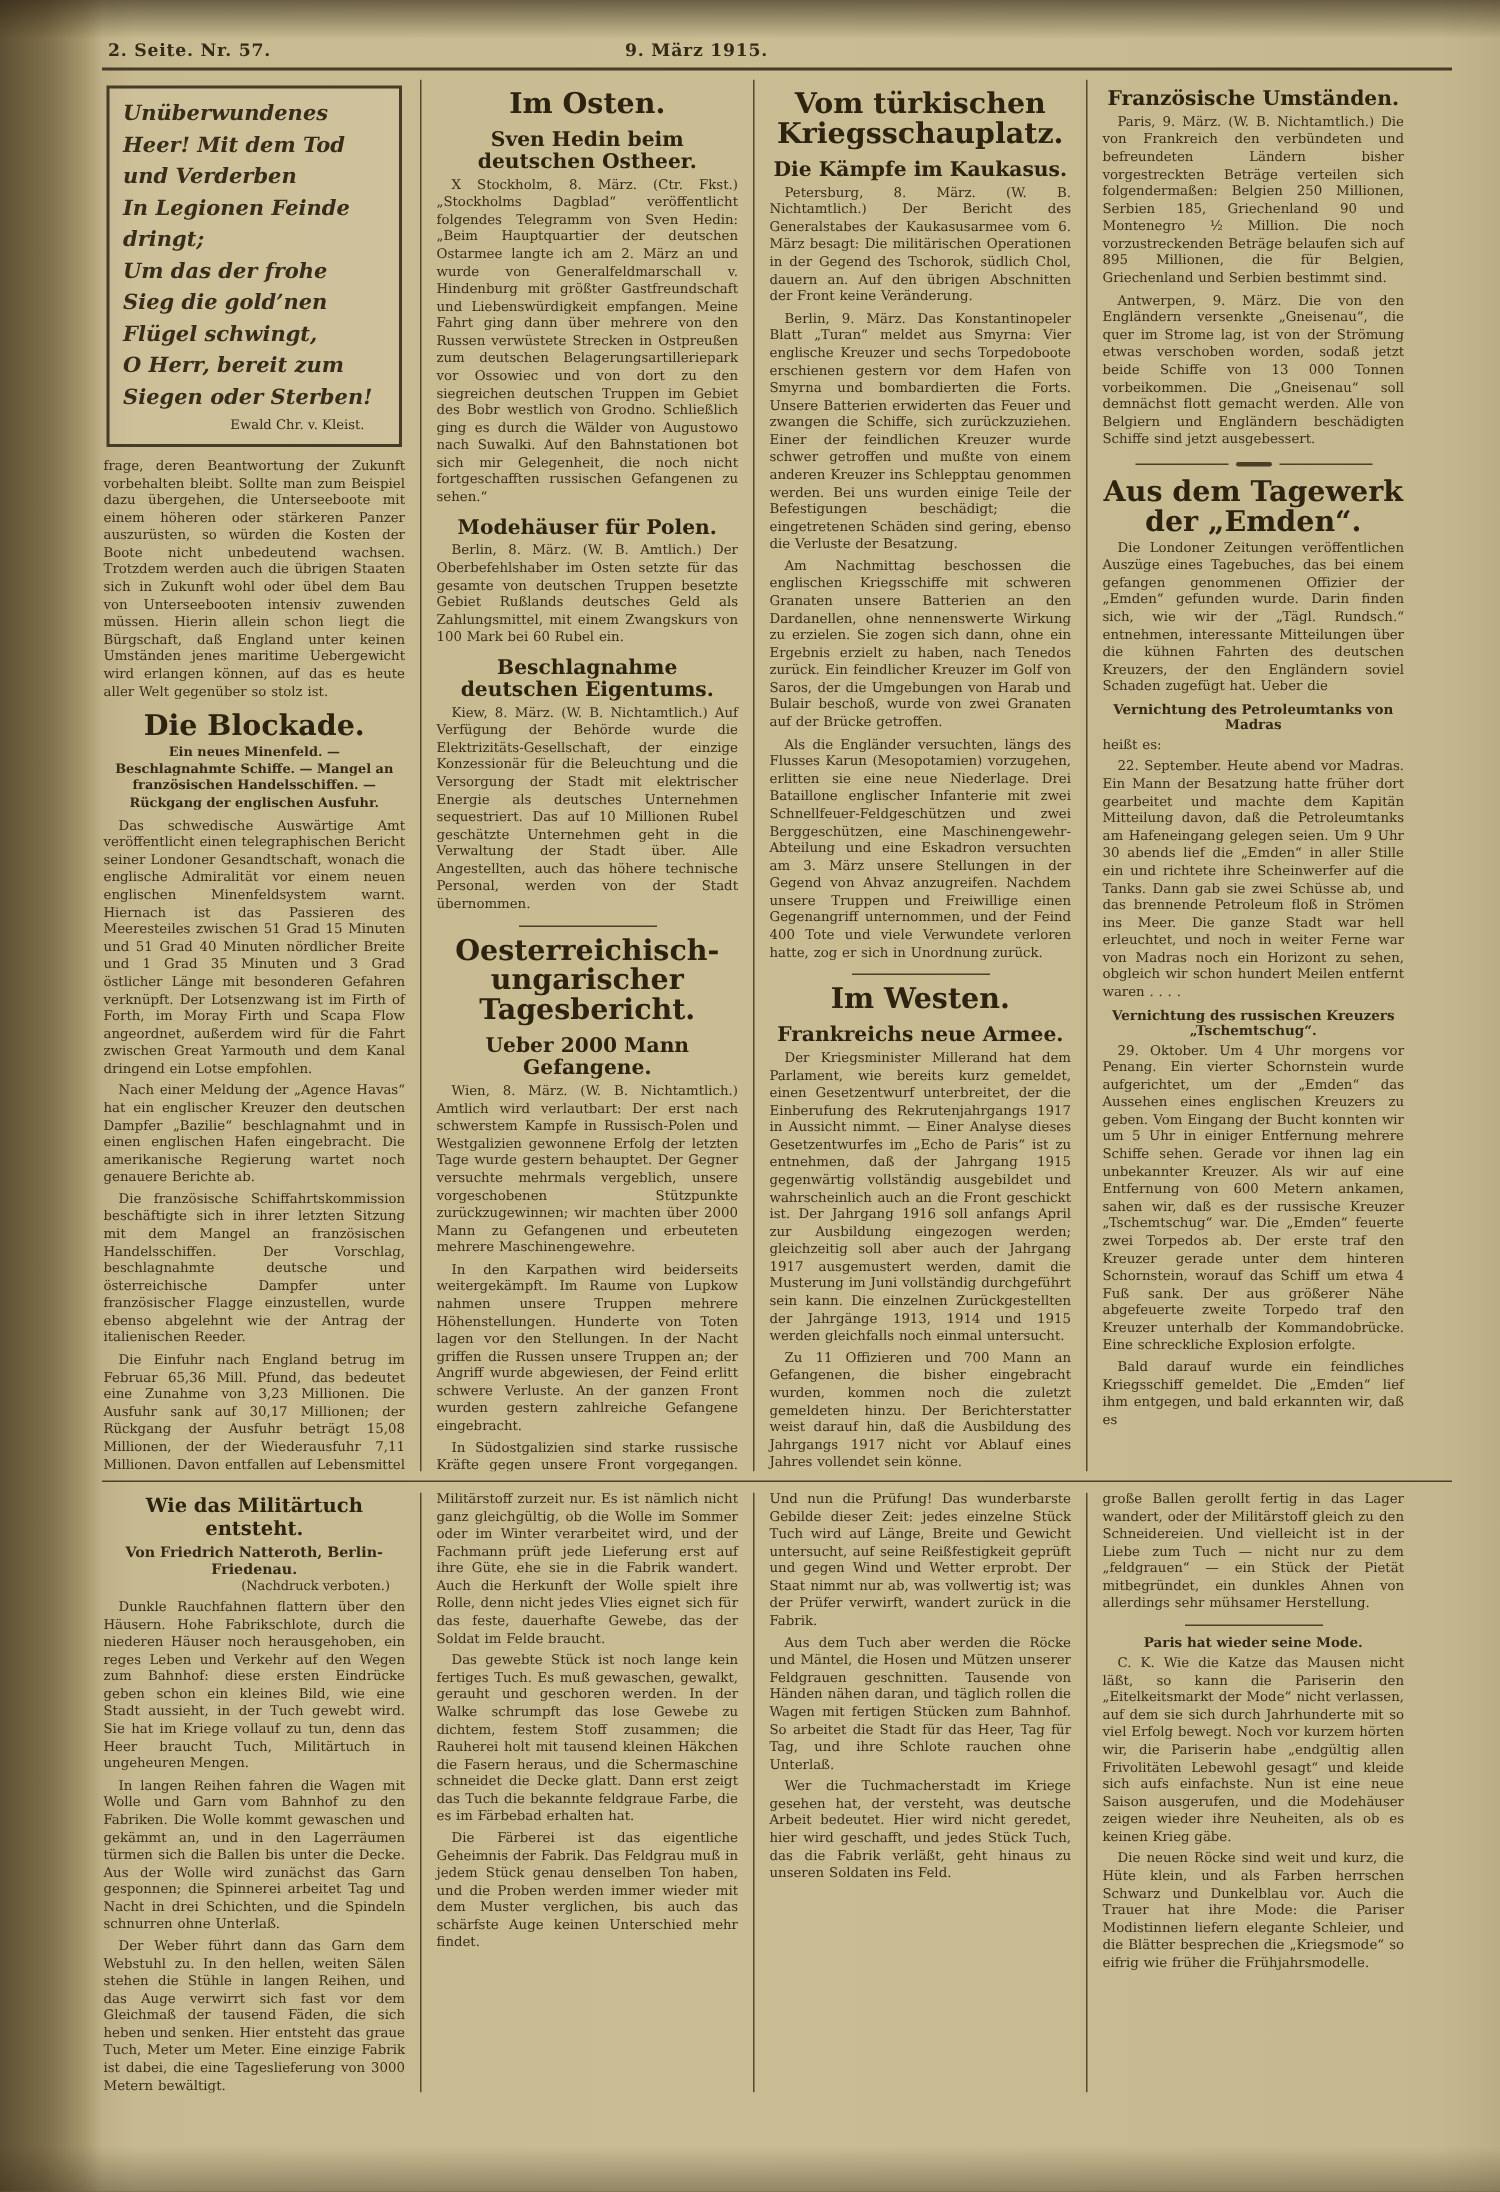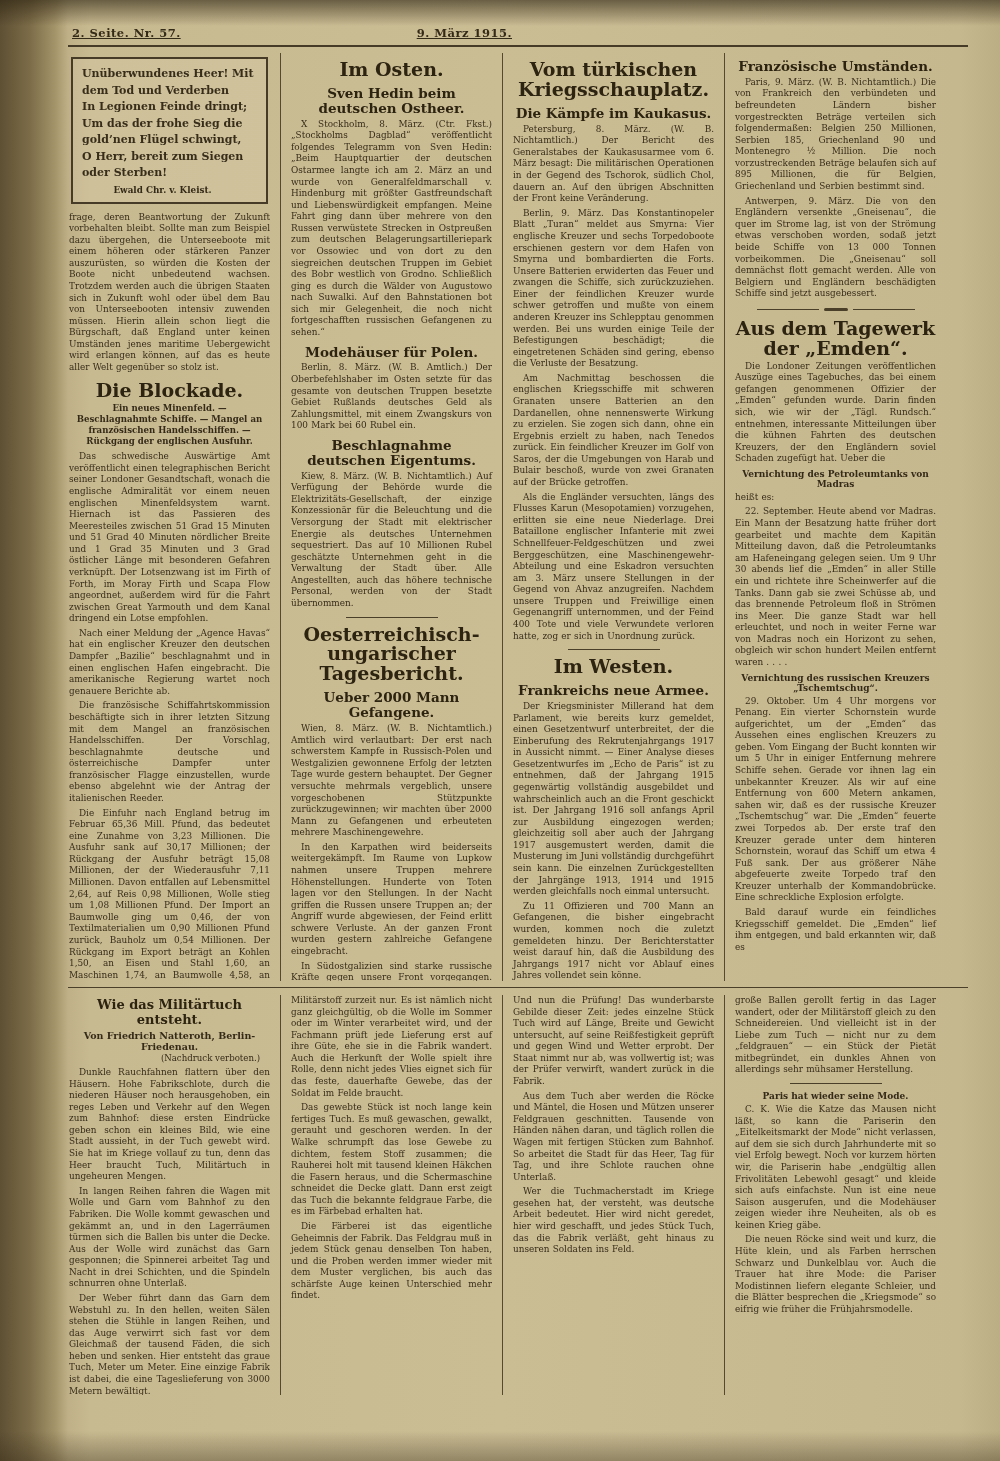--- a/index.html
+++ b/index.html
@@ -6,21 +6,21 @@
   body{width:1000px;height:1461px;background:#55492f;font-family:"DejaVu Serif",serif;}
   .page{position:relative;width:1000px;height:1461px;overflow:hidden;
     background:linear-gradient(90deg,#5e5034 0px,#7c6c48 30px,#a4946a 55px,#bfb087 68px,#c8ba90 90px,#cabc93 500px,#c6b88e 960px,#bcae84 1000px);}
   .page::before{content:"";position:absolute;left:0;top:0;right:0;height:26px;
     background:linear-gradient(180deg,rgba(42,33,16,.6),rgba(42,33,16,0));pointer-events:none;z-index:5;}
   .page::after{content:"";position:absolute;left:0;bottom:0;right:0;height:30px;
     background:linear-gradient(0deg,rgba(42,33,16,.35),rgba(42,33,16,0));pointer-events:none;z-index:5;}
   .sheet{position:absolute;left:68px;top:20px;width:900px;height:1430px;color:#342a18;}
   
   .masthead{display:flex;align-items:baseline;border-bottom:2px solid #453b26;
-    padding:6px 4px 5px 4px;margin:0 0 6px 0;text-decoration:underline;}
+    padding:6px 4px 5px 4px;margin:0 0 6px 0;}
   .folio{font-size:11.5px;font-weight:bold;width:220px;letter-spacing:.5px;}
   .mast-title{flex:1;text-align:center;font-size:13px;font-weight:bold;letter-spacing:1px;}
   .mast-date{width:220px;text-align:right;font-size:11.5px;font-weight:bold;letter-spacing:.5px;}
   
   .cols{display:flex;align-items:stretch;}
   .cols.top{height:928px;overflow:hidden;}
   .cols.feu{height:400px;overflow:hidden;}
   .col{width:201px;overflow:hidden;padding:0 1px;}
   .col + .col{border-left:1px solid #55492f;margin-left:9px;padding-left:10px;}
   
@@ -31,22 +31,22 @@
     color:#2c2310;}
   .headline-2{font-size:13.5px;font-weight:bold;text-align:center;margin:6px 0 3px 0;line-height:1.1;
     color:#2c2310;}
   .article-subtitle{font-size:8.6px;font-weight:bold;text-align:center;line-height:1.3;margin:1px 6px 4px 6px;}
   .diary-subhead{font-size:9px;font-weight:bold;text-align:center;margin:4px 0 3px 0;}
   .rule-small{width:92px;border-top:1px solid #4a3f28;margin:7px auto;}
   .orn{display:flex;align-items:center;justify-content:center;margin:8px 0;}
   .orn-line{height:1px;background:#4a3f28;width:62px;}
   .orn-dot{width:24px;height:3px;background:#4a3f28;margin:0 5px;border-radius:2px;}
   .poem-box{border:2px solid #453b26;padding:7px 9px;margin:4px 2px 8px 2px;background:rgba(255,250,230,.12);}
-  .poem-line{font-size:11px;line-height:1.5;font-weight:bold;color:#372d1a;}
-  .poem-author{font-size:8.8px;font-weight:bold;text-align:center;margin-top:3px;padding-right:14px;}
+  .poem-line{font-size:14px;line-height:1.5;font-weight:bold;color:#372d1a;font-style:italic;}
+  .poem-author{font-size:8.8px;font-weight:normal;text-align:right;margin-top:3px;padding-right:14px;}
   .section-rule{border-top:1px solid #4a3f28;margin:6px 0 7px 0;}
   
   .feu-title{font-size:13px;font-weight:bold;text-align:center;margin:2px 0 3px 0;color:#2c2310;}
   .feu-byline{font-size:9.5px;font-weight:bold;text-align:center;}
   .feu-note{font-size:8.6px;text-align:right;padding-right:10px;margin:1px 0 4px 0;}
 </style>
 </head>
 <body>
 
 <div class="page">

